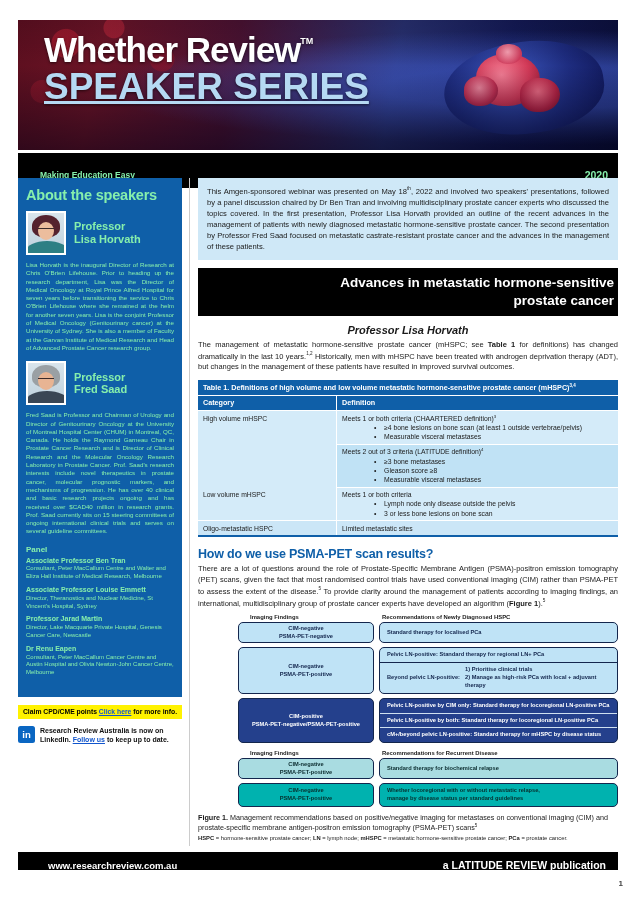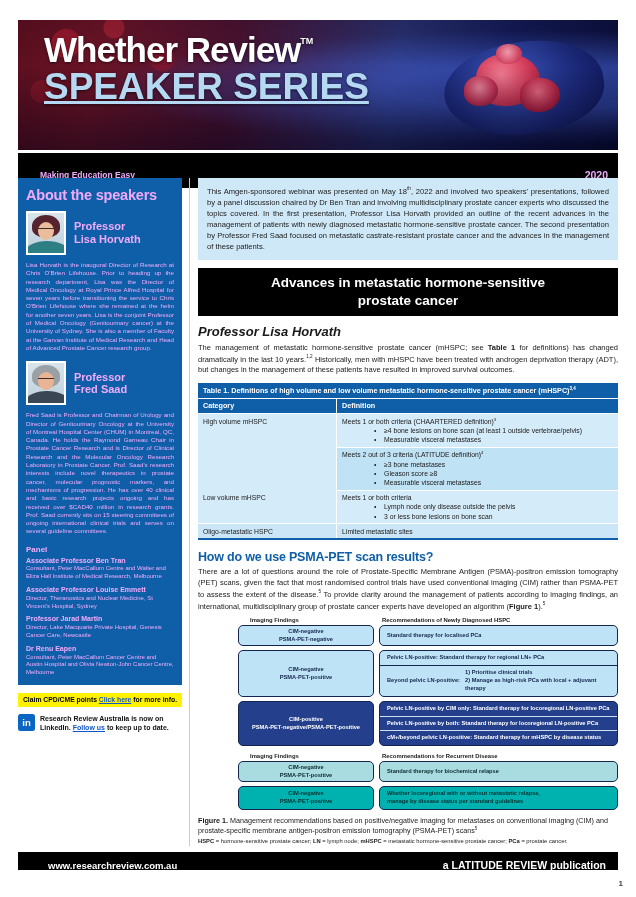--- a/index.html
+++ b/index.html
@@ -26,32 +26,32 @@
   .b2{ right:58px; top:58px; width:40px; height:34px; background:radial-gradient(circle at 45% 40%, #ef6d85 0%, #b92445 60%, #6e0f28 100%); }
   .b3{ right:120px; top:56px; width:34px; height:30px; background:radial-gradient(circle at 45% 40%, #f08aa0 0%, #c23052 60%, #7a1130 100%); }
   .b4{ right:96px; top:24px; width:26px; height:20px; background:radial-gradient(circle at 45% 40%, #f7a0b2 0%, #cf3c5c 70%); }
   .banner-text{ position:absolute; left:26px; top:12px; z-index:3; }
   .rr-title{ font-size:35px; font-weight:bold; color:#fff; letter-spacing:-1px; line-height:1.0; text-shadow:0 1px 3px rgba(0,0,0,.6); }
   .rr-title sup{ font-size:9px; letter-spacing:0; vertical-align:18px; }
   .rr-series{ font-size:37px; font-weight:bold; color:#b5d9f3; letter-spacing:0px; line-height:1.0; margin-top:1px; text-shadow:0 1px 3px rgba(0,0,0,.6);text-decoration:underline; }
   .rr-sub{ position:absolute; left:26px; top:103px; z-index:3; font-size:18.5px; font-weight:bold; color:#fff; text-shadow:0 1px 2px rgba(0,0,0,.7); letter-spacing:-0.3px; white-space:nowrap; }
 
   
-  .strip{ position:absolute; left:18px; top:153px; width:600px; height:35px; background:#000; color:#f0abfc;
+  .strip{ position:absolute; left:18px; top:153px; width:600px; height:35px; background:#000; color:#86efac;
     display:flex; align-items:center; justify-content:space-between; padding:8px 10px 0 22px; }
   .strip .tag{ font-size:8.5px; font-weight:bold; }
   .strip .year{ font-size:10.5px; font-weight:bold; }
 
   
   .columns{ position:absolute; left:18px; top:178px; width:600px; display:flex; }
   .sidebar{ width:164px; flex:none; }
   .main{ flex:1; margin-left:7px; border-left:1px solid #cccccc; padding-left:8px; min-height:668px; }
 
   
-  .side-blue{ background:#0f5fa8; color:#f0abfc; padding:9px 8px 8px 8px; }
+  .side-blue{ background:#0f5fa8; color:#86efac; padding:9px 8px 20px 8px; }
   .side-h1{ font-size:14.5px; font-weight:bold; margin-bottom:8px; letter-spacing:-0.2px; }
   .spk{ display:flex; align-items:center; margin-bottom:6px; }
   .photo{ width:40px; height:44px; border:2px solid #fff; flex:none; position:relative; overflow:hidden; background:linear-gradient(#d8e4ec,#bed0dc); }
   .photo .hair{ position:absolute; left:4px; top:2px; width:28px; height:22px; border-radius:50% 50% 40% 40%; }
   .photo .face{ position:absolute; left:10px; top:9px; width:16px; height:18px; border-radius:50%; }
   .photo .shirt{ position:absolute; left:-2px; bottom:-8px; width:42px; height:20px; border-radius:50% 50% 0 0; }
   .p-lisa .hair{ background:#55222e; } .p-lisa .face{ background:#ecbd9d; } .p-lisa .shirt{ background:#2d7f84; }
   .p-fred .hair{ background:#9aa0a4; } .p-fred .face{ background:#e8b493; } .p-fred .shirt{ background:#3a4654; }
   .glasses{ position:absolute; left:10px; top:15px; width:16px; height:3px; border-top:1px solid #3a2a2a; }
   .spk-name{ margin-left:8px; font-size:11px; font-weight:bold; line-height:1.15; }
@@ -62,23 +62,23 @@
   .member .m-aff{ font-size:6px; line-height:1.3; }
 
   .cpd{ margin-top:8px; background:#fff200; text-align:center; padding:3.5px 2px; font-size:6.8px; font-weight:bold; color:#000; }
   .cpd a, .lk a{ color:#1155cc; text-decoration:underline; cursor:pointer; }
   .lk{ margin-top:7px; display:flex; align-items:center; }
   .lk-icon{ width:17px; height:17px; flex:none; background:#0a66c2; border-radius:2.5px; color:#fff; font-weight:bold; font-size:9.5px; text-align:center; line-height:17px; }
   .lk-text{ margin-left:5px; font-size:7px; font-weight:bold; line-height:1.3; color:#111; }
 
   
   .intro-box{ background:#cfe8f7; padding:8px 9px; font-size:7.6px; line-height:1.45; text-align:justify; color:#1a1a1a; }
-  .black-title{ background:#000; color:#fff; text-align:center; margin-top:8px; padding:6px 4px 7px 4px; }
+  .black-title{ background:#000; color:#fff; text-align:right; margin-top:8px; padding:6px 4px 7px 4px; }
   .black-title div{ font-size:13.5px; font-weight:bold; line-height:1.3; }
-  .author{ font-size:13px; font-weight:bold; font-style:italic; margin:8px 0 4px 0; }
+  .author{ font-size:11px; font-weight:bold; font-style:italic; margin:8px 0 4px 0;text-align:center; }
   .h-blue{ color:#0f5fa8; font-size:13px; font-weight:bold; letter-spacing:-0.2px; margin-bottom:3px; }
   .body-p{ font-size:7.5px; line-height:1.45; text-align:justify; color:#1a1a1a; }
   .body-p b{ font-weight:bold; } sup{ font-size:.62em; }
 
   
   .t1{ width:100%; border-collapse:collapse; margin-top:7px; border-bottom:2px solid #0f5fa8; }
   .t1 .title-row td{ background:#0f5fa8; color:#fff; font-size:7.2px; font-weight:bold; padding:2.5px 5px; border-bottom:1px solid #fff; }
   .t1 .head-row td{ background:#0f5fa8; color:#fff; font-size:7.2px; font-weight:bold; padding:2px 5px; border-bottom:1px solid #fff; }
   .t1 td{ vertical-align:top; font-size:6.8px; line-height:1.35; padding:2.5px 5px; }
   .t1 .cat{ width:33%; border-right:1px solid #fff; }

